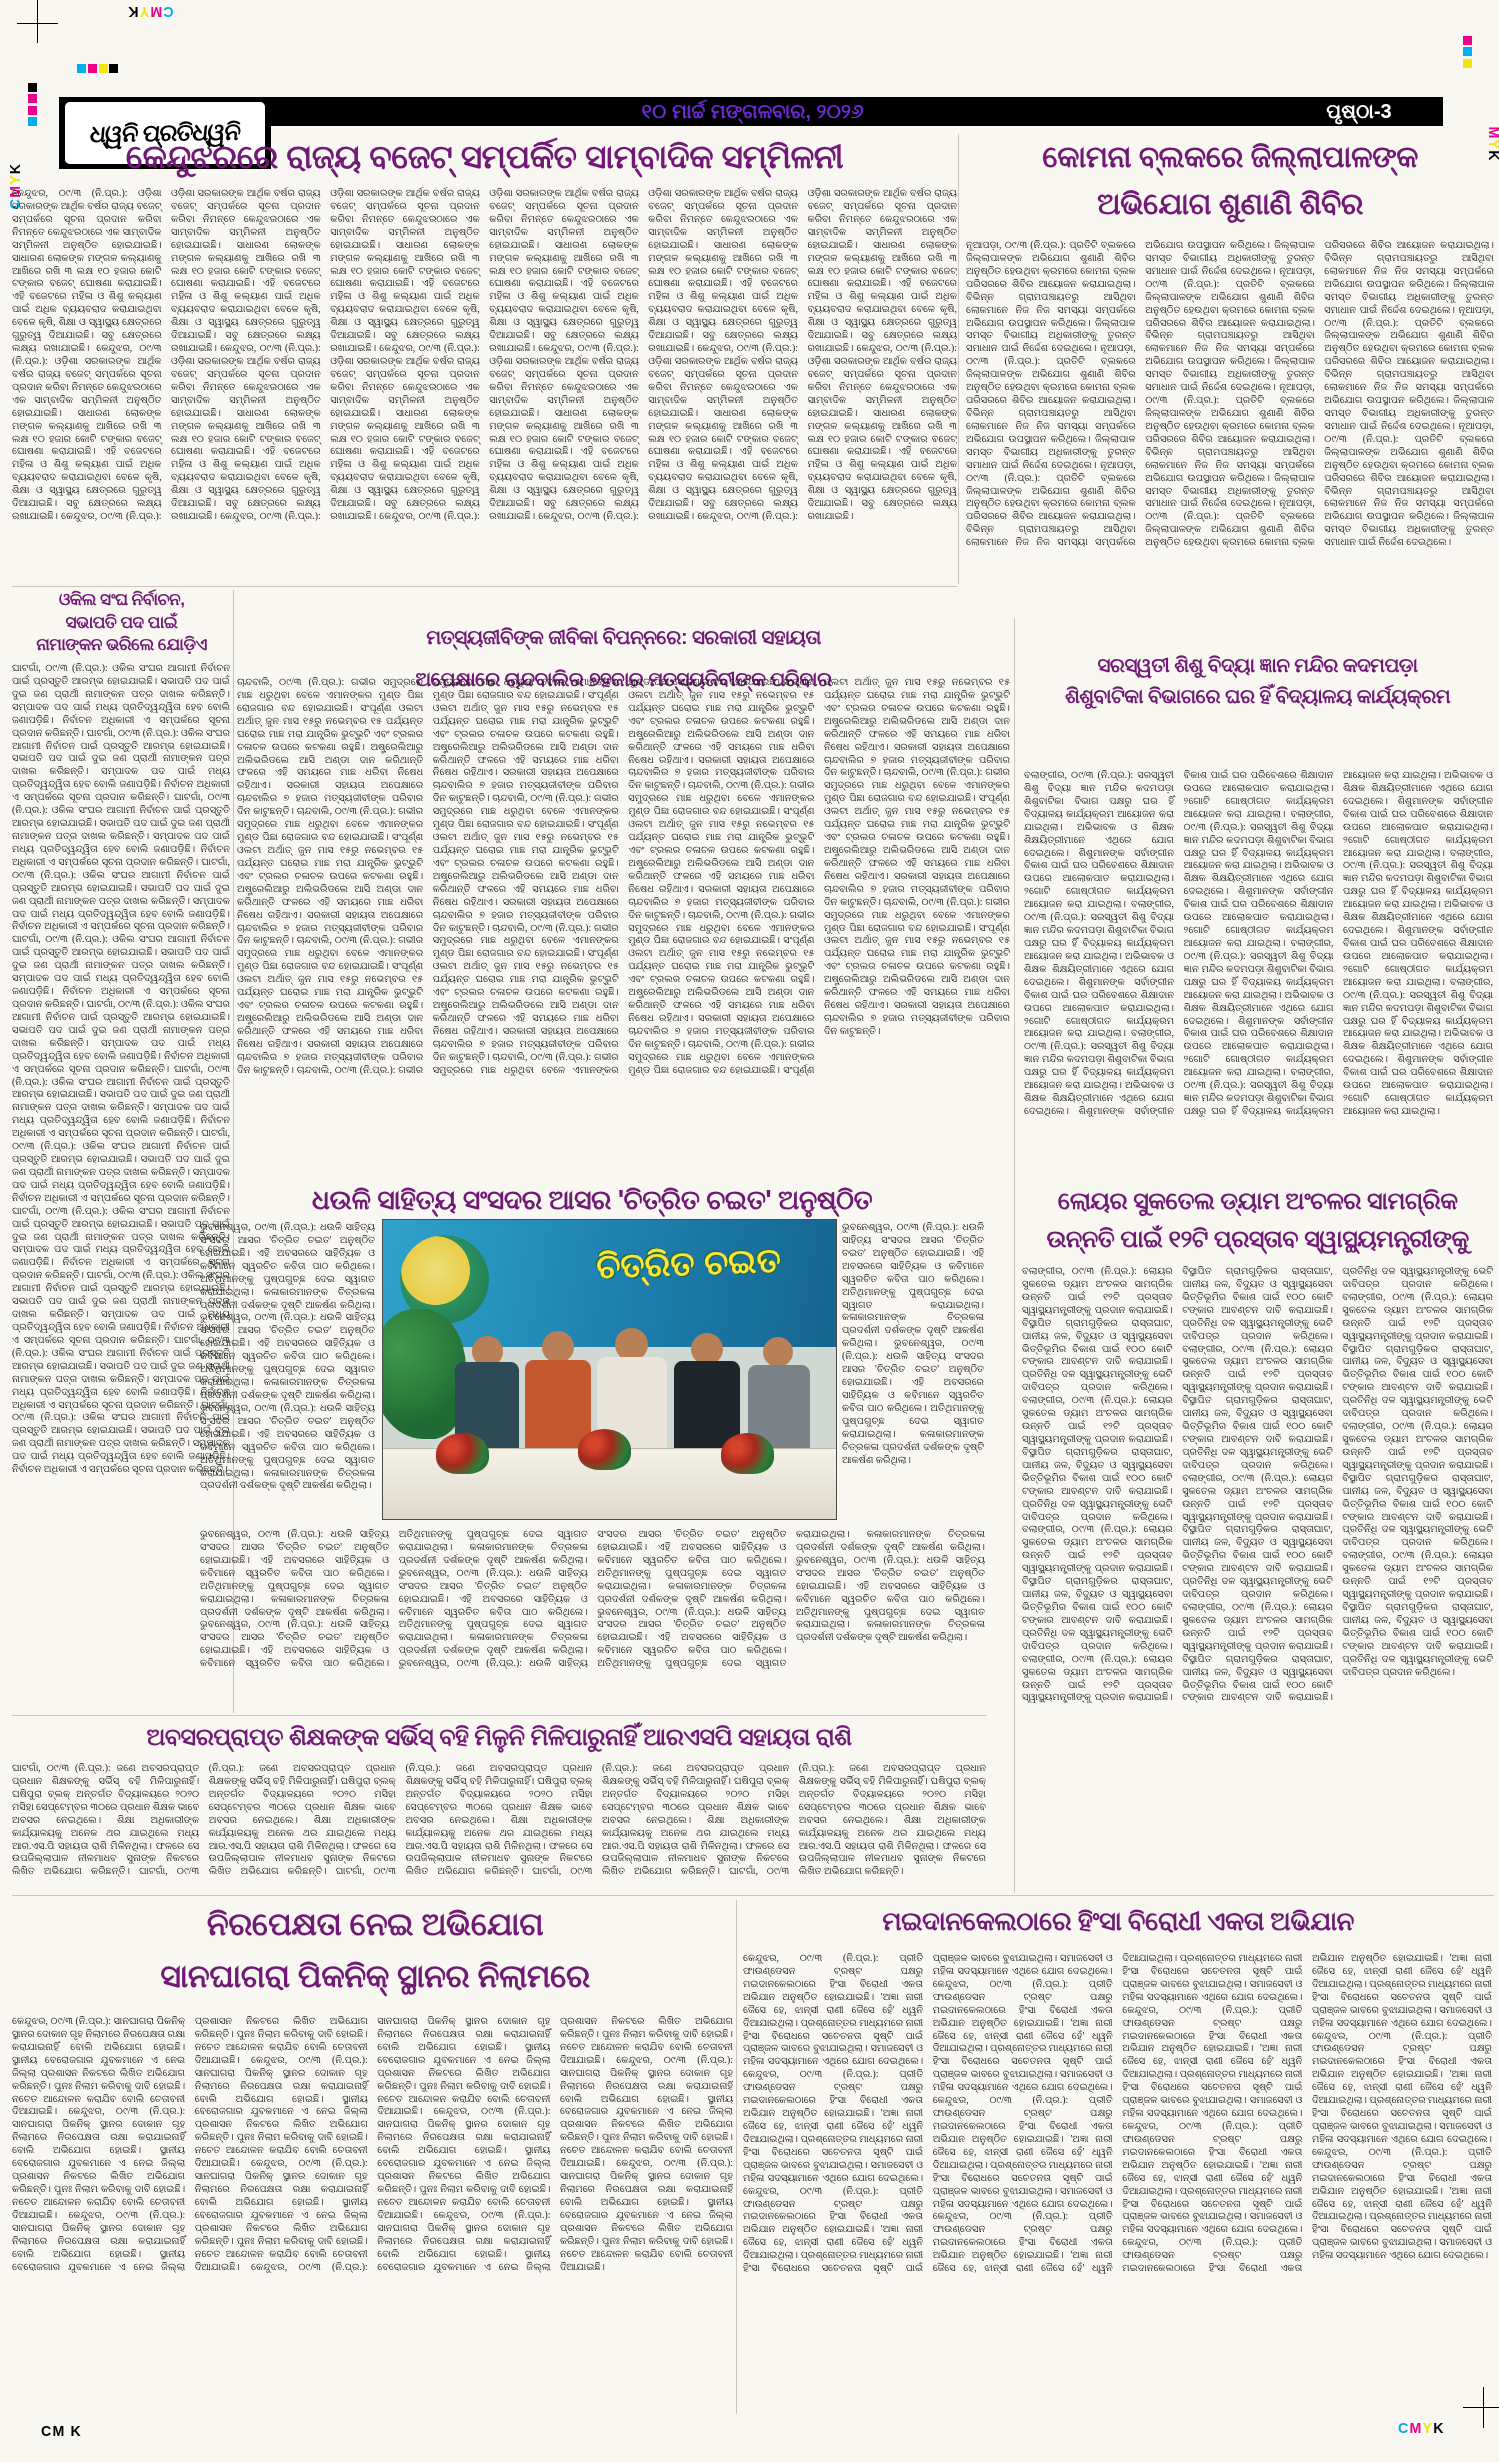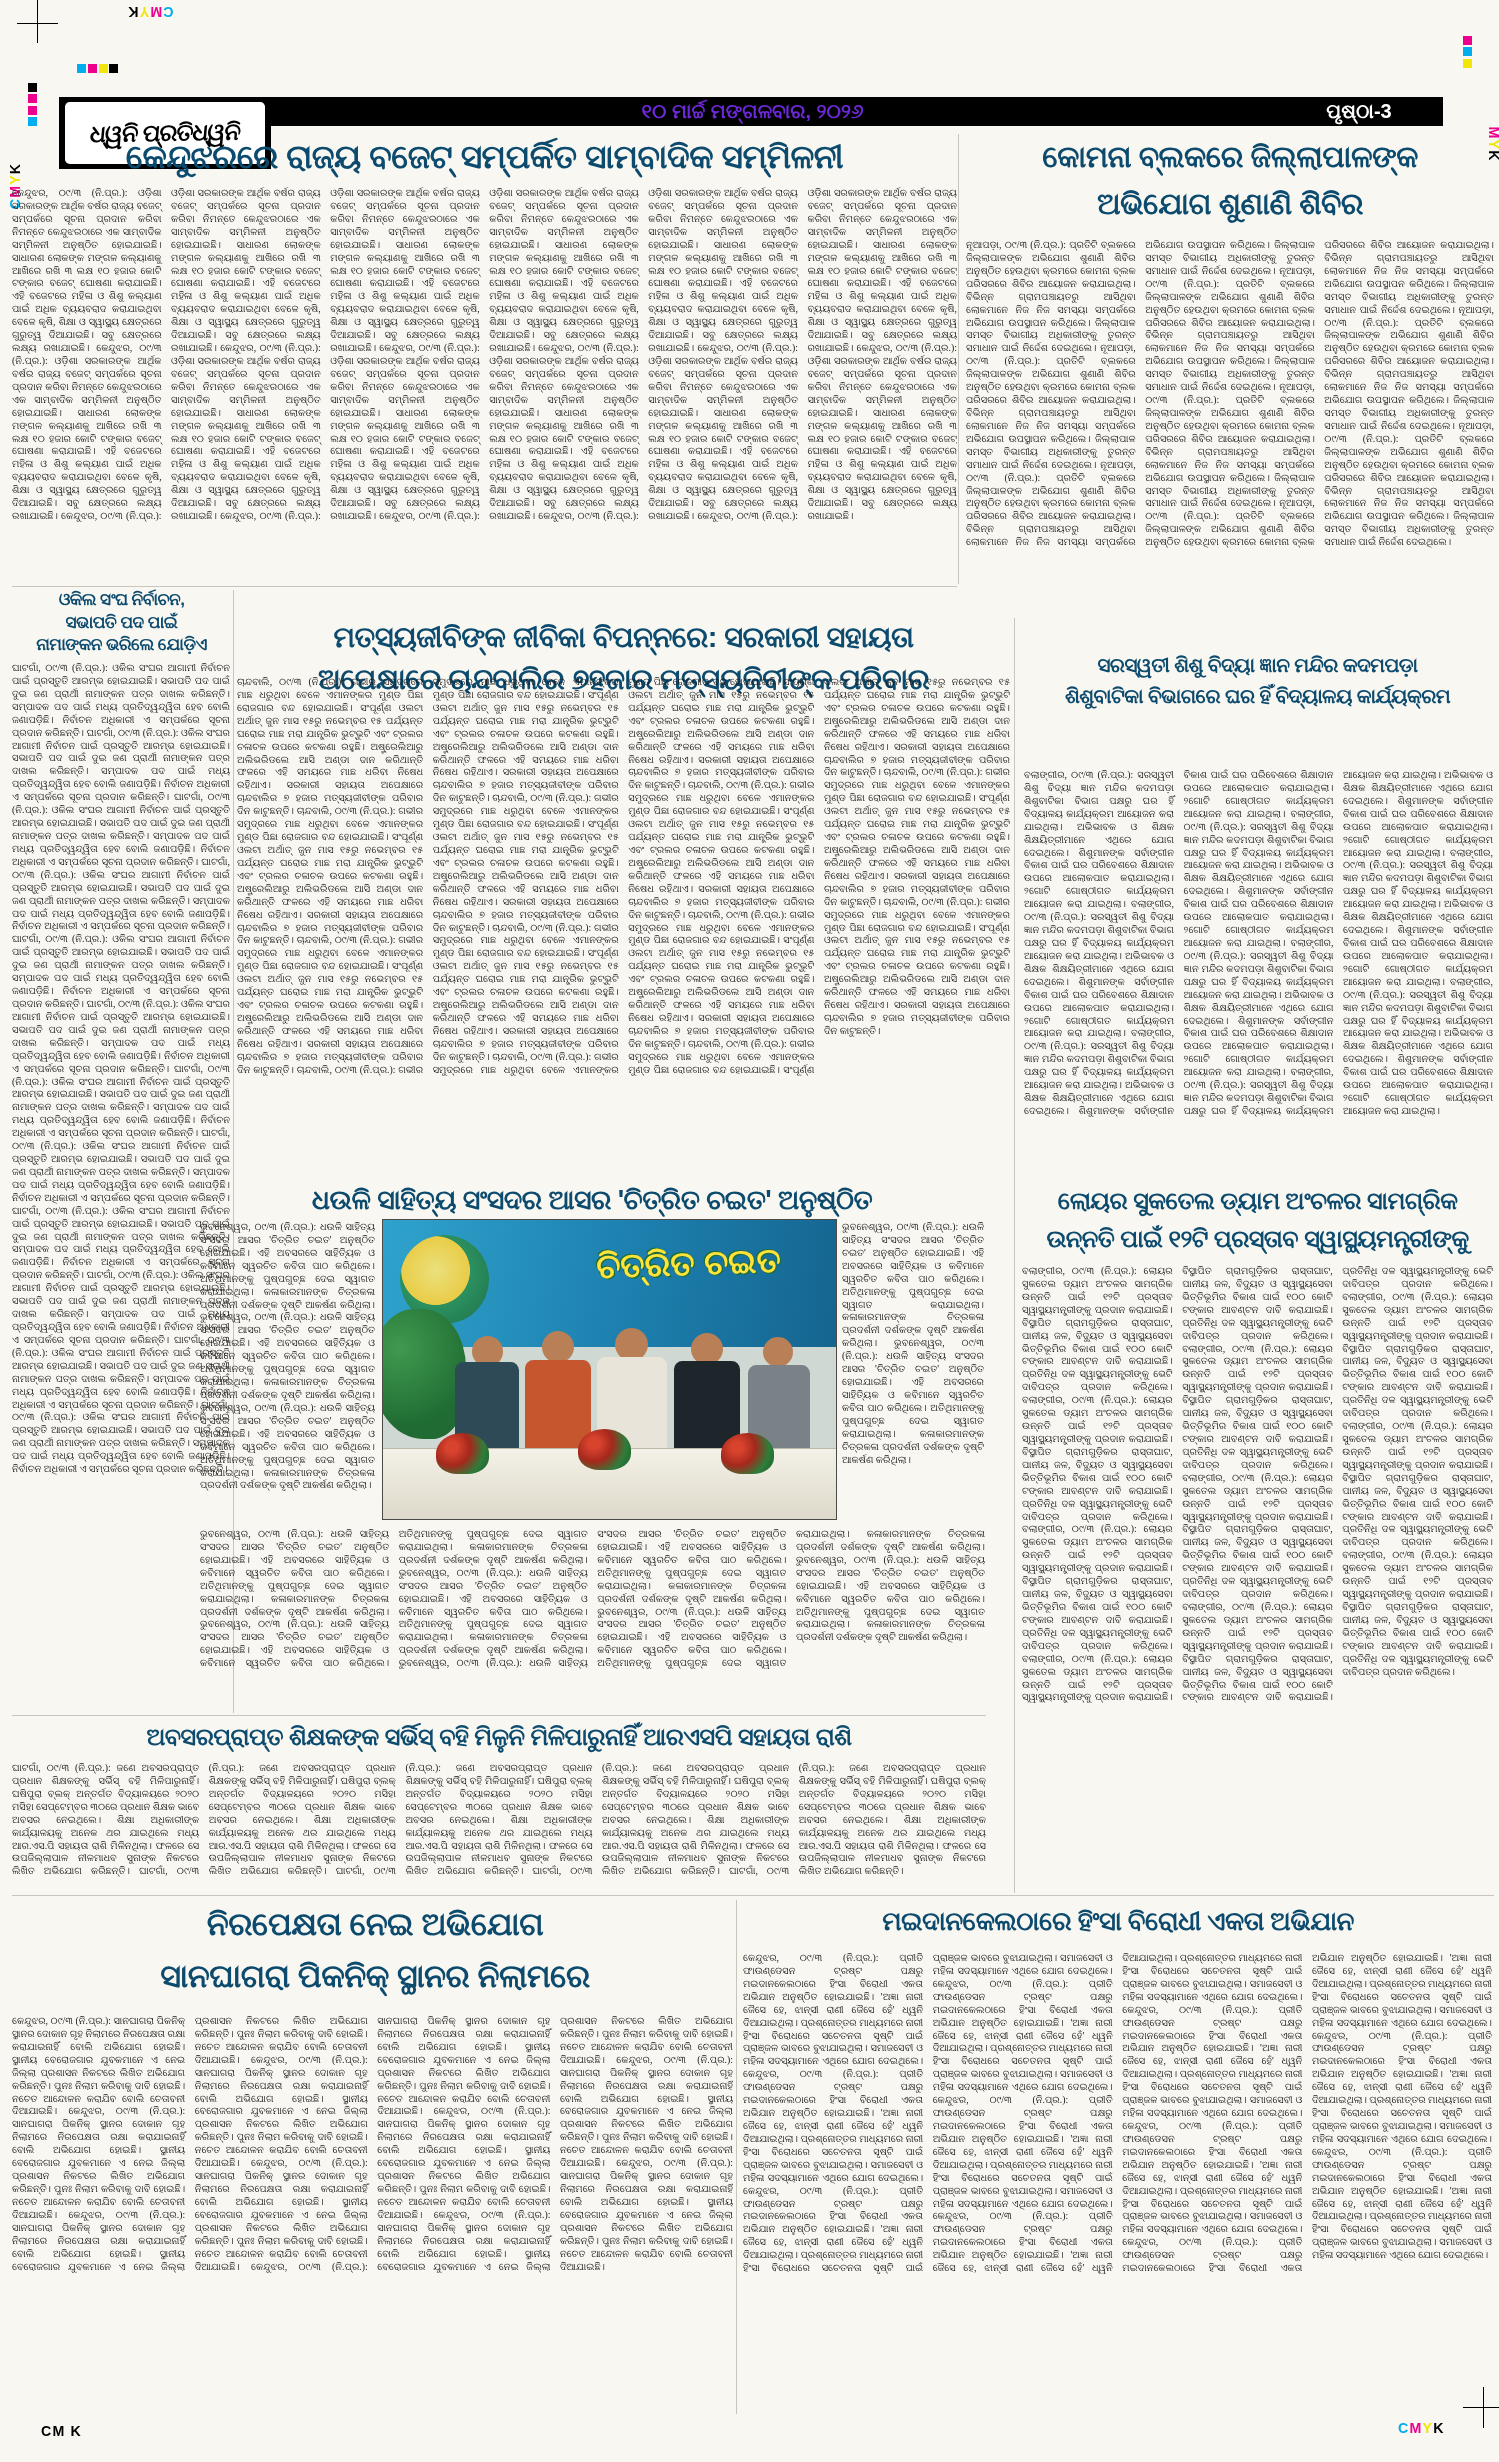--- a/index.html
+++ b/index.html
@@ -12,25 +12,25 @@
             display:flex;align-items:center;justify-content:center;}
   .masthead-inner{background:#fff;border-radius:4.7px;width:200px;height:62px;
             display:flex;align-items:center;justify-content:center;overflow:hidden;}
   .masthead-inner span{font-weight:700;font-size:24px;letter-spacing:-1.2px;color:#000;
             transform:skewX(-6deg) rotate(-1deg);white-space:nowrap;}
   .dateline{left:486px;top:100px;width:533px;height:25px;color:#6d28d9;font-size:20px;
             font-weight:700;text-align:center;white-space:nowrap;}
   .pageno{left:1285px;top:100px;width:148px;height:25px;color:#fff;font-size:20px;
             font-weight:700;text-align:center;white-space:nowrap;}
   
-  .hl{font-weight:700;color:#0c4a6e;text-align:center;letter-spacing:-0.6px;overflow:hidden;}
+  .hl{font-weight:700;color:#701a75;text-align:center;letter-spacing:-0.6px;overflow:hidden;}
   .hl-budget{left:12px;top:134px;width:945px;height:45px;font-size:33px;line-height:45px;white-space:nowrap;}
   .hl-komana{left:966px;top:133px;width:528px;height:95px;font-size:30px;line-height:47px;}
   .hl-okil{left:12px;top:589px;width:219px;height:69px;font-size:17px;line-height:22.5px;}
-  .hl-fish{left:237px;top:616px;width:773px;height:85px;font-size:29px;line-height:42px;}
+  .hl-fish{left:237px;top:616px;width:773px;height:85px;font-size:20px;line-height:42px;}
   .hl-saraswati{left:1022px;top:650px;width:471px;height:65px;font-size:20px;line-height:31px;}
   .hl-dhauli{left:198px;top:1182px;width:788px;height:37px;font-size:27px;line-height:37px;white-space:nowrap;}
   .hl-suktel{left:1019px;top:1182px;width:477px;height:77px;font-size:24px;line-height:38px;}
   .hl-rsp{left:12px;top:1719px;width:974px;height:36px;font-size:24px;line-height:36px;white-space:nowrap;}
   .hl-sana{left:12px;top:1898px;width:726px;height:107px;font-size:32px;line-height:52px;}
   .hl-maidan{left:742px;top:1903px;width:752px;height:37px;font-size:26px;line-height:37px;white-space:nowrap;}
   
   .bt{font-family:"Liberation Serif",serif;font-size:9.8px;line-height:1.32;
       text-align:justify;color:#161616;overflow:hidden;column-gap:9.5px;word-break:break-word;}
   .c1{column-count:1}.c3{column-count:3}.c4{column-count:4}.c5{column-count:5}.c6{column-count:6}

